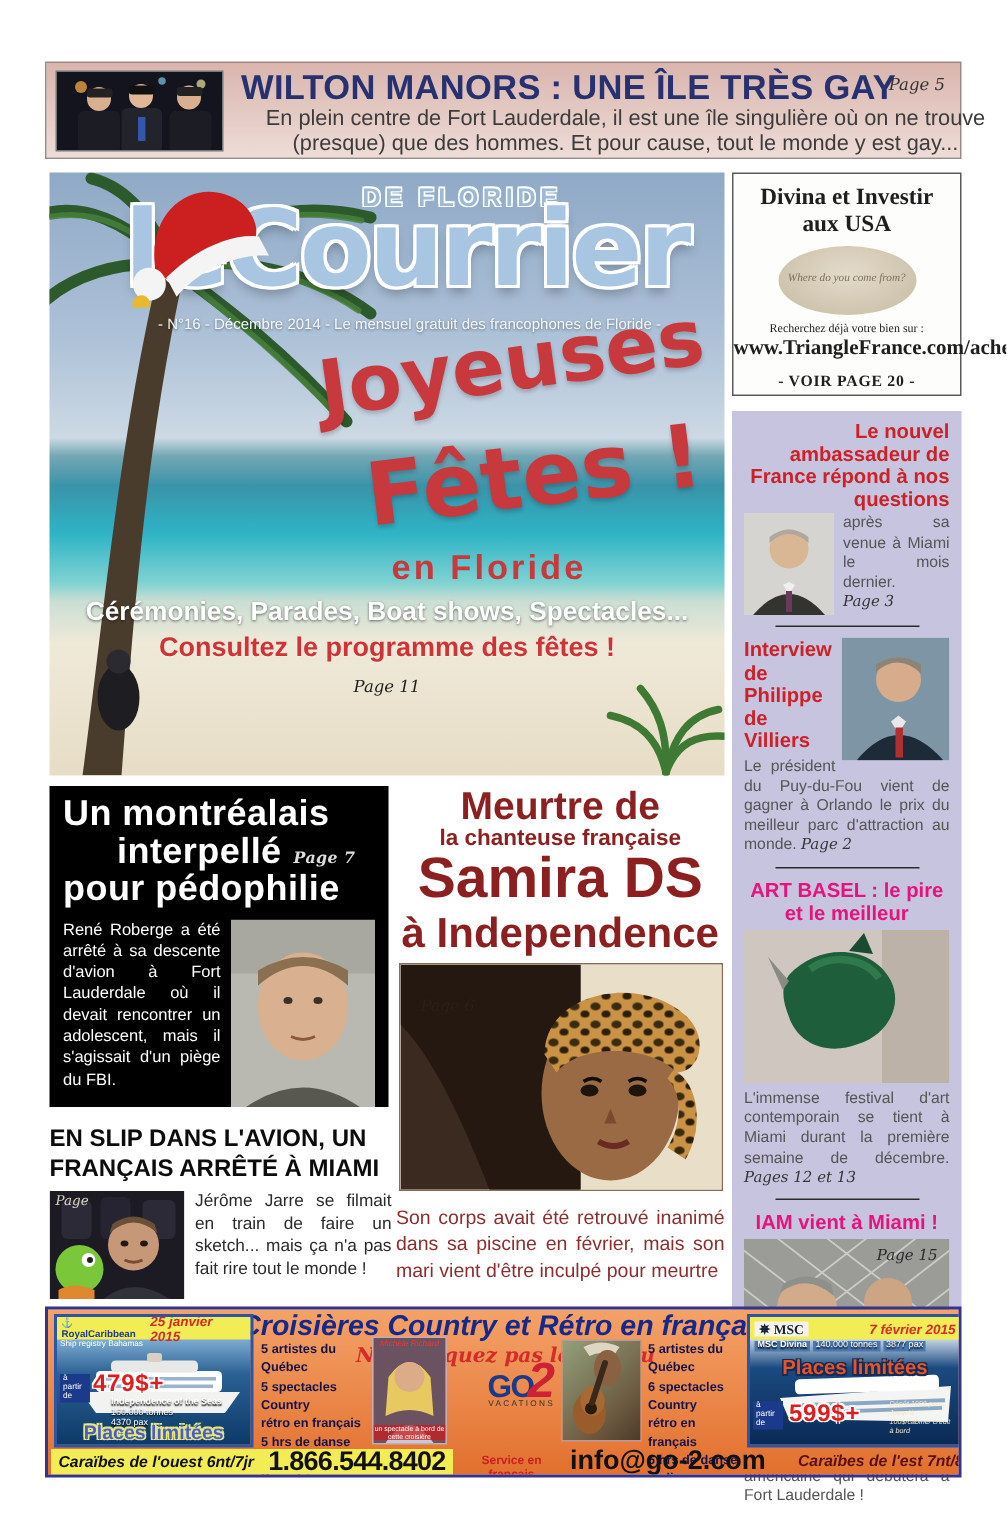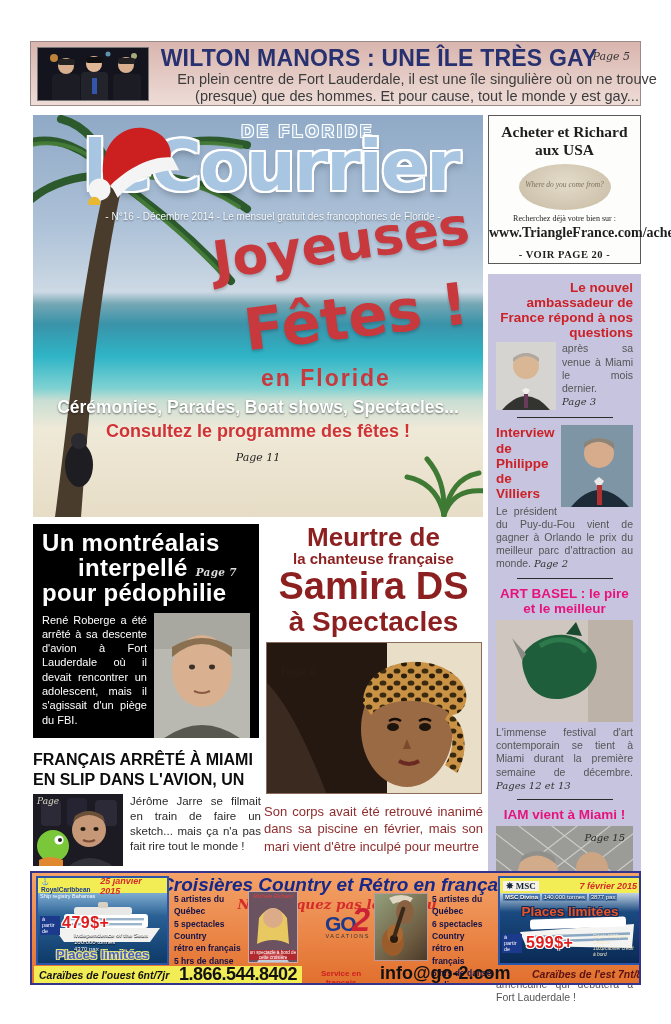--- a/index.html
+++ b/index.html
@@ -200,21 +200,21 @@
 
     <div class="abs head1">Joyeuses</div>
     <div class="abs head2">Fêtes !</div>
     <div class="abs head3">en Floride</div>
     <div class="abs deck-w">Cérémonies, Parades, Boat shows, Spectacles...</div>
     <div class="abs deck-r">Consultez le programme des fêtes !</div>
     <div class="abs hero-page serif-it">Page 11</div>
   </div>
 
   <div class="abs invest">
-    <div class="invest-t">Acheter et Richard</div>
+    <div class="invest-t">Divina et Investir</div>
     <div class="invest-t">aux USA</div>
     <div class="invest-logo">
       <div class="invest-script">Where do you come from?</div>
     </div>
     <div class="invest-find">Recherchez déjà votre bien sur :</div>
     <div class="invest-url">www.TriangleFrance.com/acheter.html</div>
     <div class="invest-voir">- VOIR PAGE 20 -</div>
   </div>
 
   <div class="abs sidebar">
@@ -317,21 +317,21 @@
           <path d="M6 128 Q48 96 90 128 Z" fill="#585850"></path>
           </svg>
       </div>
     </div>
   </div>
 
   <div class="abs sam">
     <div class="sam-t1">Meurtre de</div>
     <div class="sam-t2">la chanteuse française</div>
     <div class="sam-t3">Samira DS</div>
-    <div class="sam-t4">à Spectacles</div>
+    <div class="sam-t4">à Independence</div>
     <div class="sam-photo">
       <svg width="216" height="152" viewBox="0 0 216 152">
         <defs>
           <pattern id="leo" width="14" height="12" patternUnits="userSpaceOnUse">
             <rect width="14" height="12" fill="#c99245"></rect>
             <ellipse cx="4" cy="4" rx="3.4" ry="2.6" fill="#3a2a10"></ellipse>
             <ellipse cx="11" cy="9" rx="3" ry="2.4" fill="#2c1e0a"></ellipse>
           </pattern>
         </defs>
         <rect width="216" height="152" fill="#e9dfc9"></rect>
@@ -346,22 +346,22 @@
         <path d="M152 78 Q158 74 164 78" stroke="#120c06" stroke-width="2.4" fill="none"></path>
         <path d="M132 118 Q142 124 152 118" stroke="#6a2a22" stroke-width="4" fill="none"></path>
         <path d="M140 96 L144 106 L136 106 Z" fill="#7a4a2c"></path>
       </svg>
       <div class="sam-page serif-it">Page 6</div>
     </div>
     <div class="sam-body">Son corps avait été retrouvé inanimé dans sa piscine en février, mais son mari vient d'être inculpé pour meurtre</div>
   </div>
 
   <div class="abs slip">
+    <div class="slip-t">EN SLIP DANS L'AVION, UN</div>
     <div class="slip-t">FRANÇAIS ARRÊTÉ À MIAMI</div>
-    <div class="slip-t">EN SLIP DANS L'AVION, UN</div>
     <div class="slip-row">
       <div class="slip-photo">
         <svg width="90" height="72" viewBox="0 0 90 72">
             <rect width="90" height="72" fill="#1c1a22"></rect>
           <rect x="8" y="6" width="20" height="26" rx="4" fill="#2c2a36"></rect>
             <rect x="34" y="4" width="20" height="28" rx="4" fill="#262432"></rect>
             <rect x="62" y="6" width="22" height="26" rx="4" fill="#2c2a36"></rect>
           <circle cx="56" cy="36" r="17" fill="#c79878"></circle>
           <path d="M40 28 Q56 14 72 28 L70 22 Q56 12 42 22 Z" fill="#6a5038"></path>
           <ellipse cx="50" cy="35" rx="2.6" ry="2" fill="#221a12"></ellipse>

